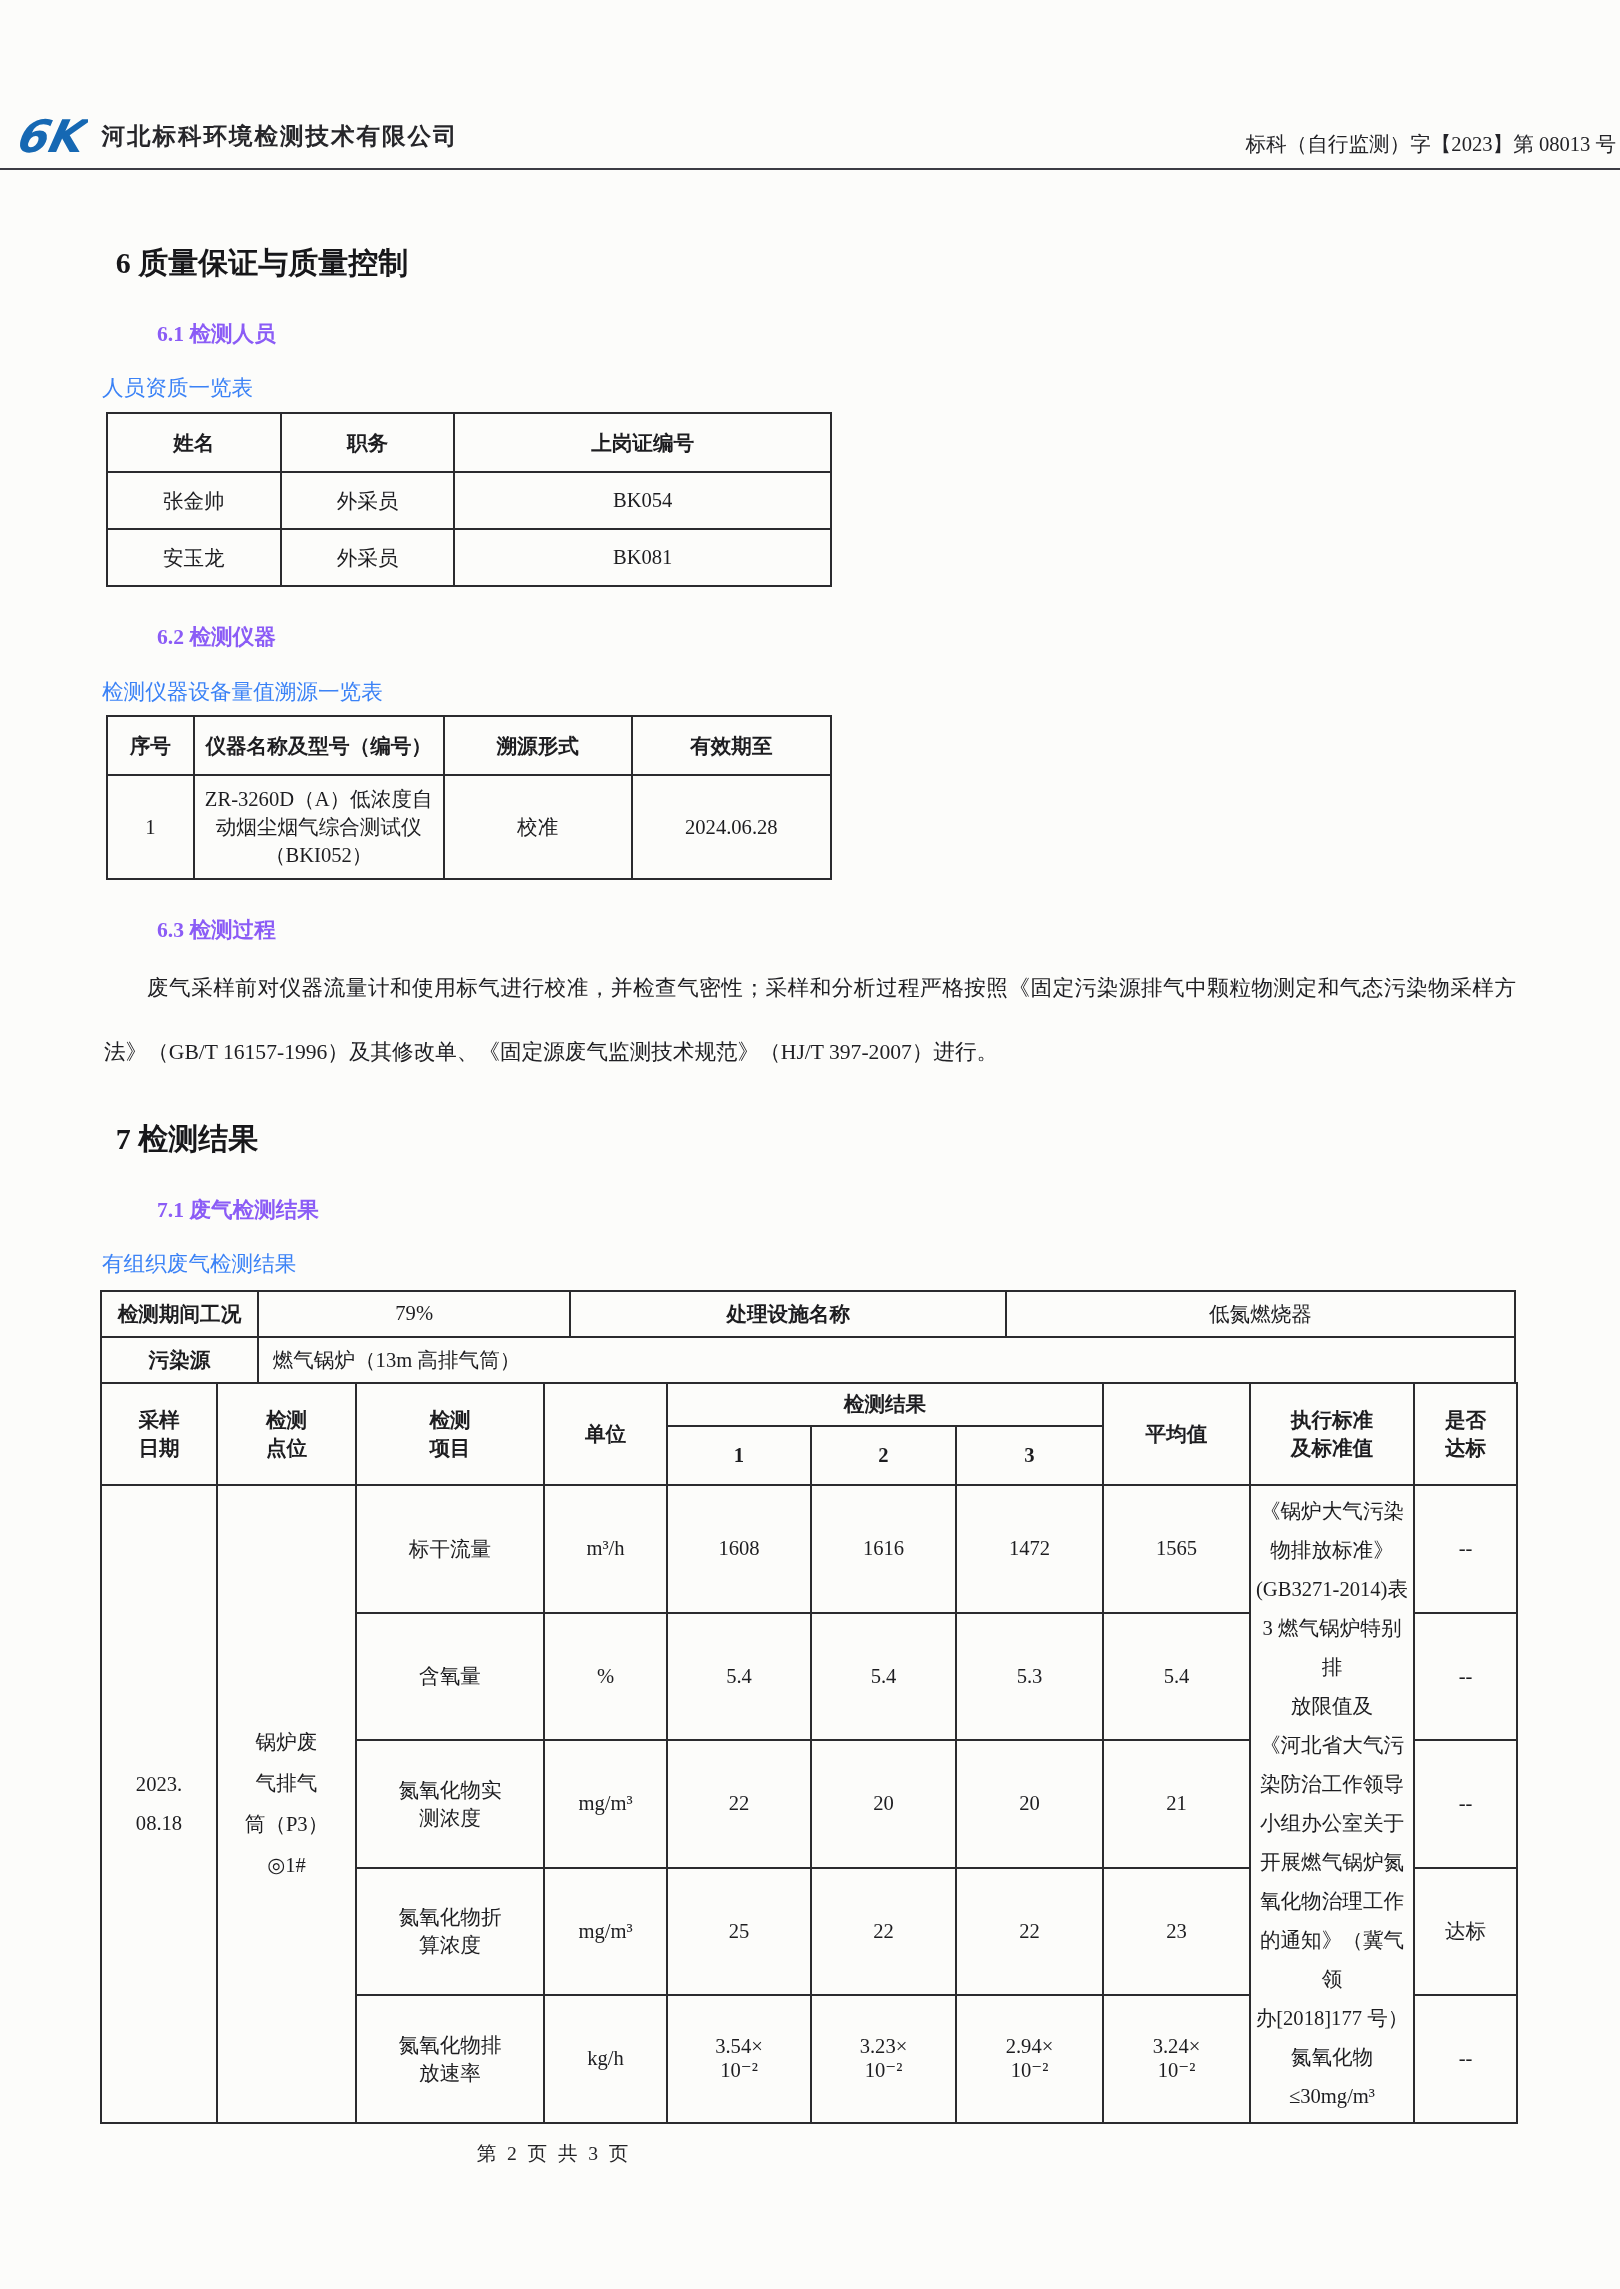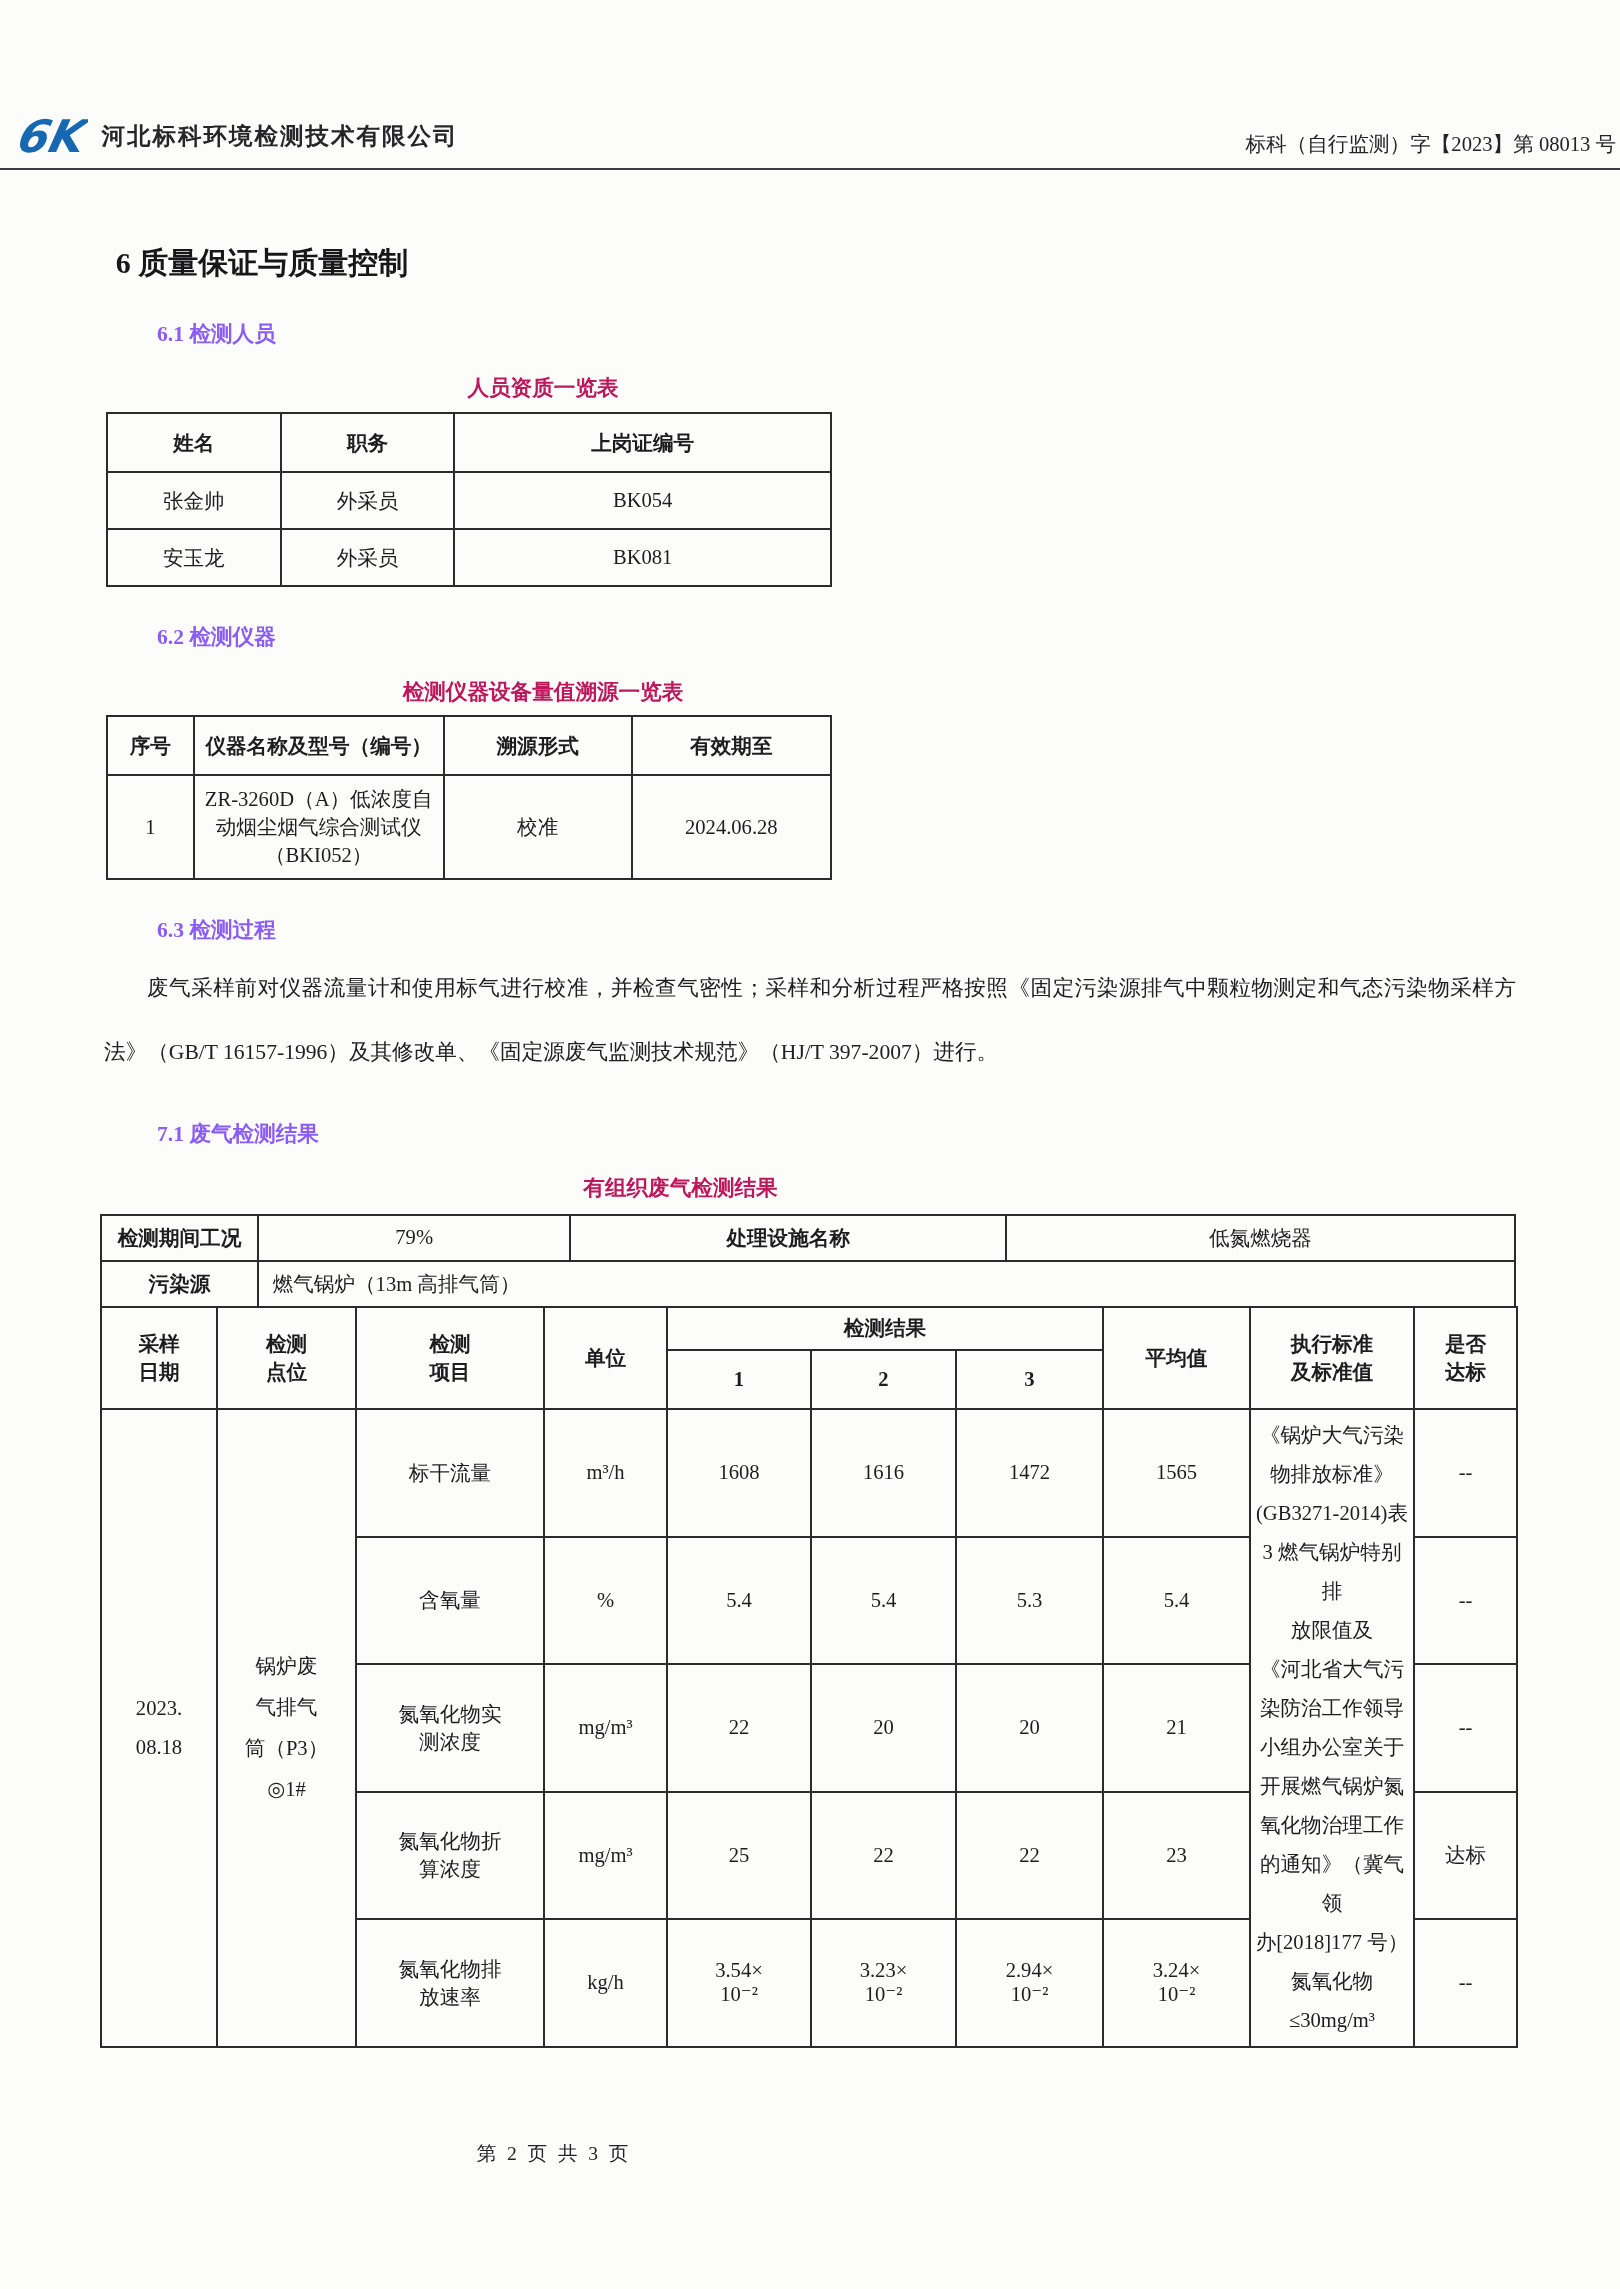--- a/index.html
+++ b/index.html
@@ -22,21 +22,21 @@
   }
   .header-left { display:flex; align-items:center; gap:13.7px; }
   .logo-svg { display:block; }
   .company-name { font-size:23.5px; font-weight:600; letter-spacing:2px; color:#26262a; }
   .doc-number { font-size:20.6px; color:#232327; padding-bottom:2px; }
 
   
   .h-sec   { font-size:30px; font-weight:bold; margin:73px 0 0 13.7px; color:#17171a; }
   .h-sec7  { font-size:30px; font-weight:bold; margin:35px 0 0 13.7px; color:#17171a; }
   .h-sub   { font-size:21.6px; font-weight:bold; margin:35px 0 0 55px; color:#8b5cf6; }
-  .tbl-title { font-size:21.6px; font-weight:bold; text-align:center; margin-top:25.5px; color:#be185d; }
+  .tbl-title { font-size:21.6px; font-weight:normal; margin-top:25.5px; color:#3b82f6; }
   .tbl-title.w900  { width:882px; }
   .tbl-title.w1180 { width:1157px; margin-top:25px; }
 
   
   table { border-collapse:collapse; table-layout:fixed; margin-top:9.8px; }
   th,td {
     border:2px solid #2b2b2e;
     text-align:center; vertical-align:middle;
     font-size:20.6px; font-weight:normal;
     white-space:pre-line;
@@ -149,20 +149,21 @@
         <td>ZR-3260D（A）低浓度自动烟尘烟气综合测试仪（BKI052）</td>
         <td>校准</td>
         <td>2024.06.28</td>
       </tr>
     </tbody>
       </table>
 
     <div class="h-sub">6.3  检测过程</div>
     <div class="para">废气采样前对仪器流量计和使用标气进行校准，并检查气密性；采样和分析过程严格按照《固定污染源排气中颗粒物测定和气态污染物采样方法》（GB/T 16157-1996）及其修改单、《固定源废气监测技术规范》（HJ/T 397-2007）进行。</div>
 
+    <div class="h-sec7">7  检测结果</div>
     <div class="h-sub">7.1  废气检测结果</div>
 
     <div class="tbl-title w1180">有组织废气检测结果</div>
 
     <table class="t-info">
       <colgroup>
           <col style="width:11.1%">
           <col style="width:22.1%">
           <col style="width:30.8%">
           <col style="width:36%">

